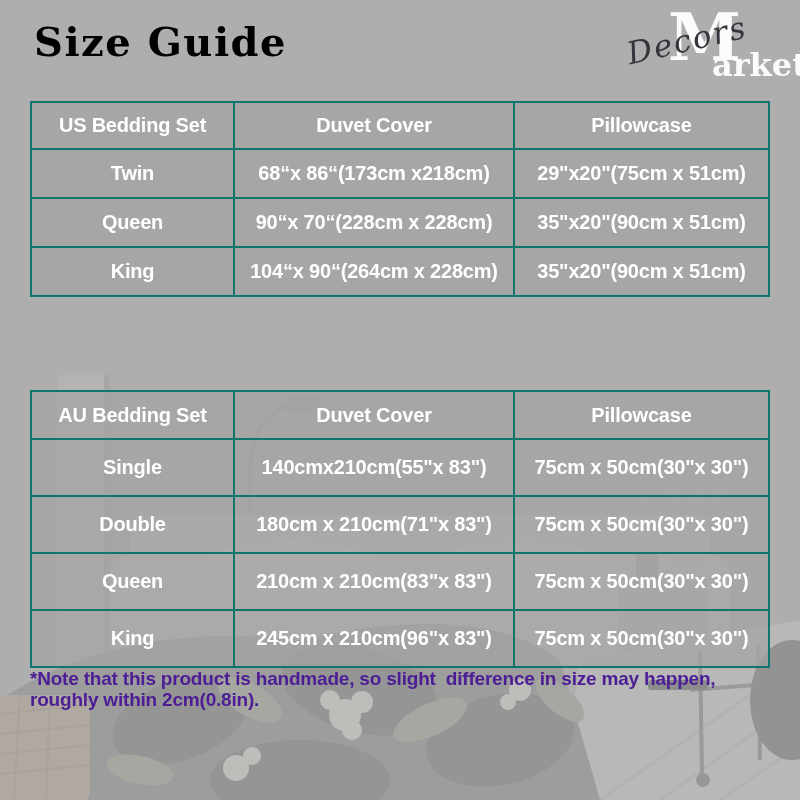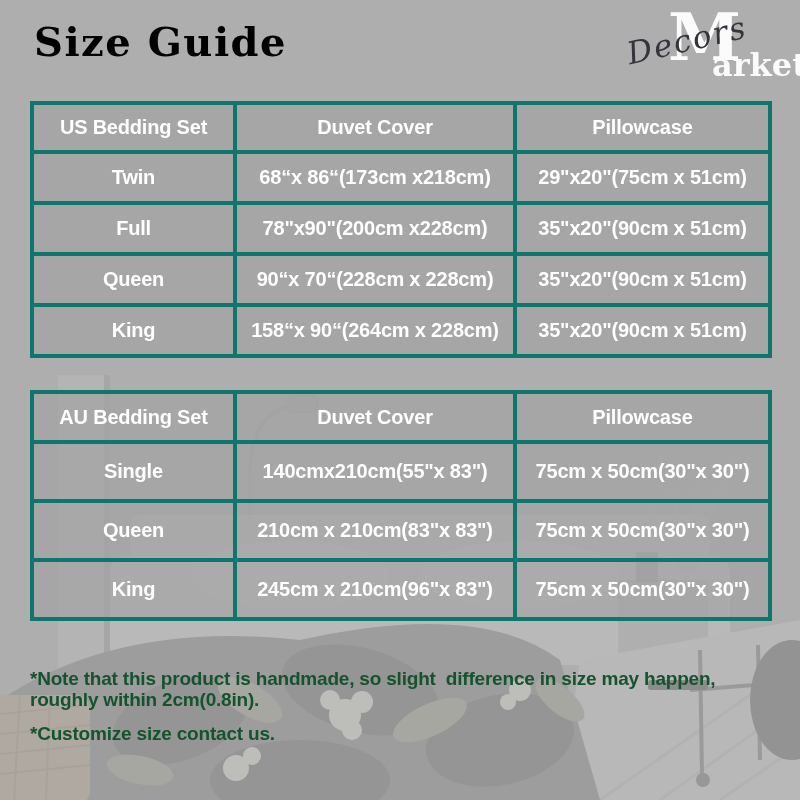--- a/index.html
+++ b/index.html
@@ -34,35 +34,35 @@
     font-size:32px;color:#fbfbfb;
   }
   
   table.size-table{
     position:absolute;left:30px;width:738px;z-index:2;
     border-collapse:collapse;table-layout:fixed;
   }
   #table-us{top:101px;}
   #table-au{top:390px;}
   .size-table td,.size-table th{
-    border:4px solid #0f766e;
+    border:2px solid #0f766e;
     background:rgba(163,163,163,0.72);
     color:#ffffff;text-align:center;vertical-align:middle;
     font-size:20px;letter-spacing:-0.2px;
     overflow:hidden;white-space:nowrap;
   }
   .size-table th{font-weight:700;}
   .size-table td{font-weight:700;}
   #table-us th{height:43px;}
   #table-us td{height:45px;}
   #table-au th{height:44px;}
   #table-au td{height:53px;}
   col.c1{width:203px;} col.c2{width:280px;} col.c3{width:255px;}
   
-  .notes{position:absolute;left:30px;top:668px;width:745px;z-index:2;color:#14532d;}
+  .notes{position:absolute;left:30px;top:668px;width:745px;z-index:2;color:#4c1d95;}
   .note{
     margin:0 0 12px 0;font-weight:700;font-size:19px;line-height:1.13;
     white-space:pre-wrap;letter-spacing:-0.2px;
   }
 </style>
 </head>
 <body>
 
 <svg class="scene" viewBox="0 0 800 800" xmlns="http://www.w3.org/2000/svg">
   <g opacity="0.55">
@@ -162,32 +162,27 @@
     <th>US Bedding Set</th>
     <th>Duvet Cover</th>
     <th>Pillowcase</th>
   </tr>
   <tr>
     <td>Twin</td>
     <td>68“x 86“(173cm x218cm)</td>
     <td>29"x20"(75cm x 51cm)</td>
   </tr>
   <tr>
-    <td>Full</td>
-    <td>78"x90"(200cm x228cm)</td>
-    <td>35"x20"(90cm x 51cm)</td>
-  </tr>
-  <tr>
     <td>Queen</td>
     <td>90“x 70“(228cm x 228cm)</td>
     <td>35"x20"(90cm x 51cm)</td>
   </tr>
   <tr>
     <td>King</td>
-    <td>158“x 90“(264cm x 228cm)</td>
+    <td>104“x 90“(264cm x 228cm)</td>
     <td>35"x20"(90cm x 51cm)</td>
   </tr>
 </tbody>
   </table>
 
 <table class="size-table" id="table-au">
   <colgroup>
       <col class="c1">
       <col class="c2">
       <col class="c3">
@@ -197,29 +192,33 @@
     <th>AU Bedding Set</th>
     <th>Duvet Cover</th>
     <th>Pillowcase</th>
   </tr>
   <tr>
     <td>Single</td>
     <td>140cmx210cm(55"x 83")</td>
     <td>75cm x 50cm(30"x 30")</td>
   </tr>
   <tr>
+    <td>Double</td>
+    <td>180cm x 210cm(71"x 83")</td>
+    <td>75cm x 50cm(30"x 30")</td>
+  </tr>
+  <tr>
     <td>Queen</td>
     <td>210cm x 210cm(83"x 83")</td>
     <td>75cm x 50cm(30"x 30")</td>
   </tr>
   <tr>
     <td>King</td>
     <td>245cm x 210cm(96"x 83")</td>
     <td>75cm x 50cm(30"x 30")</td>
   </tr>
 </tbody>
   </table>
 
 <div class="notes">
   <p class="note">*Note that this product is handmade, so slight  difference in size may happen,
 roughly within 2cm(0.8in).</p>
-  <p class="note">*Customize size contact us.</p>
 </div>
 
 </body></html>

